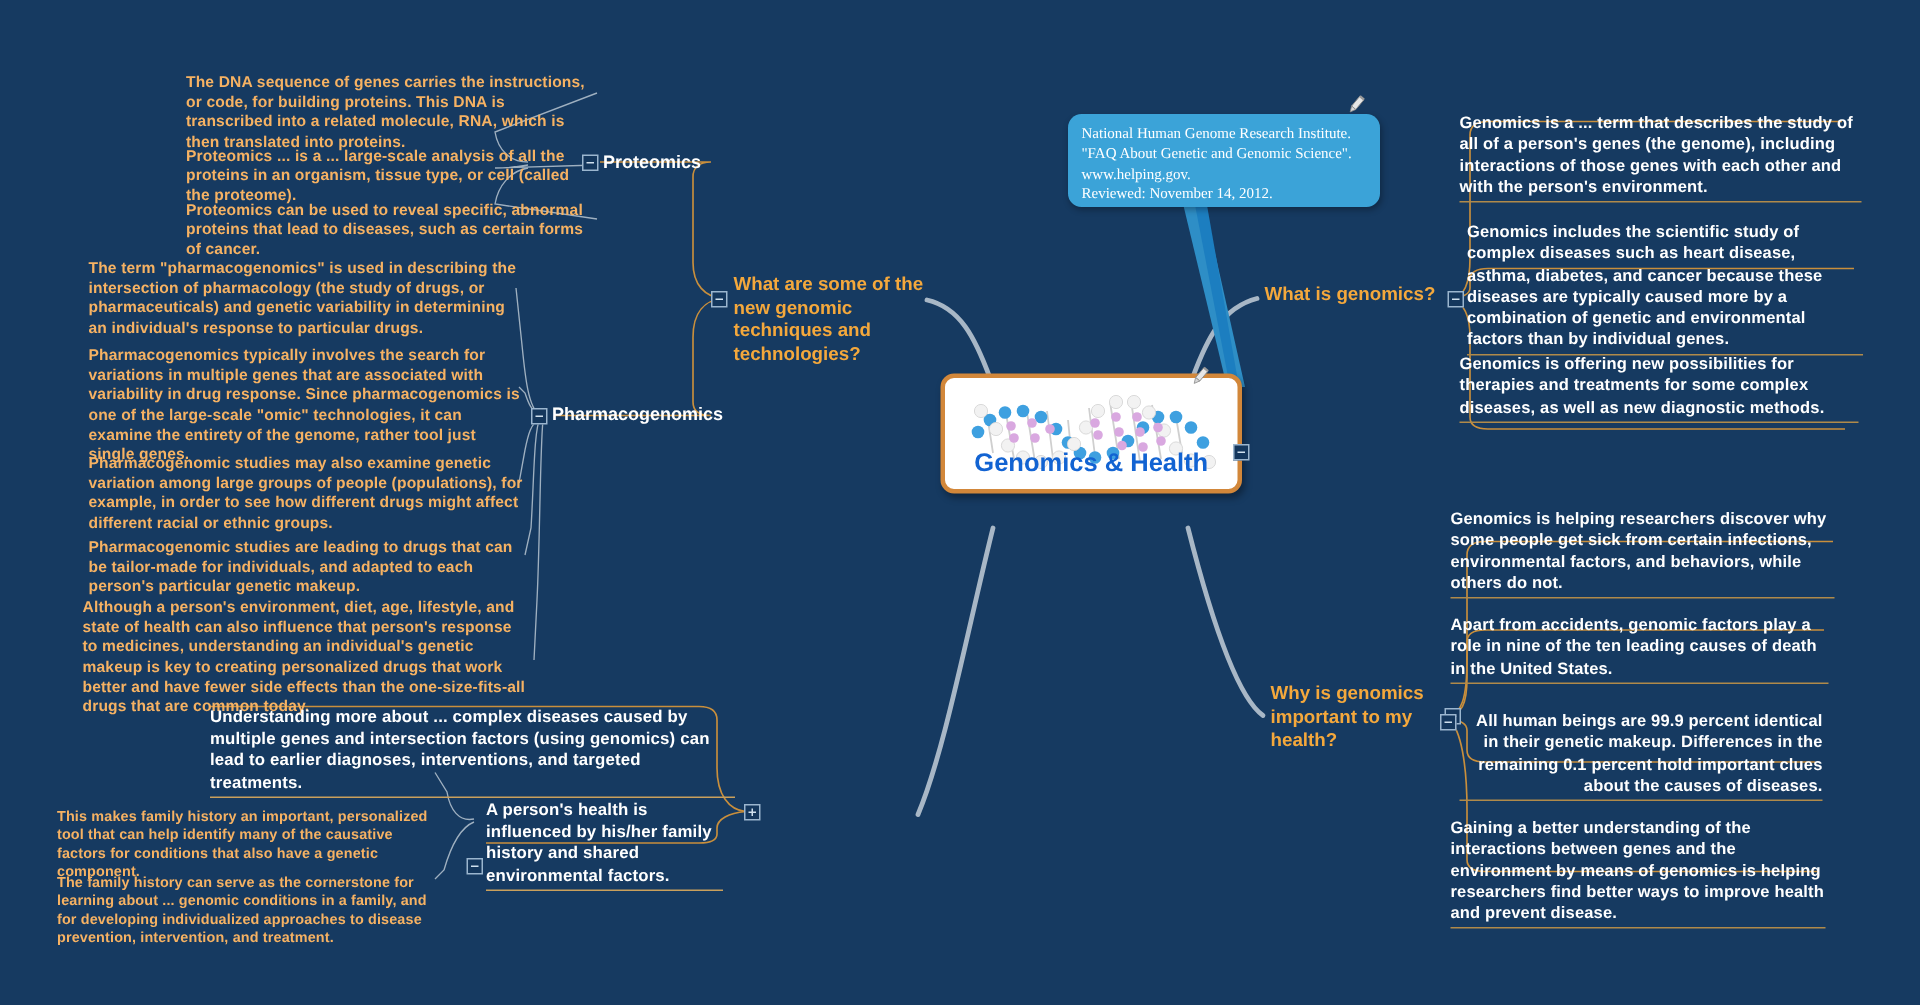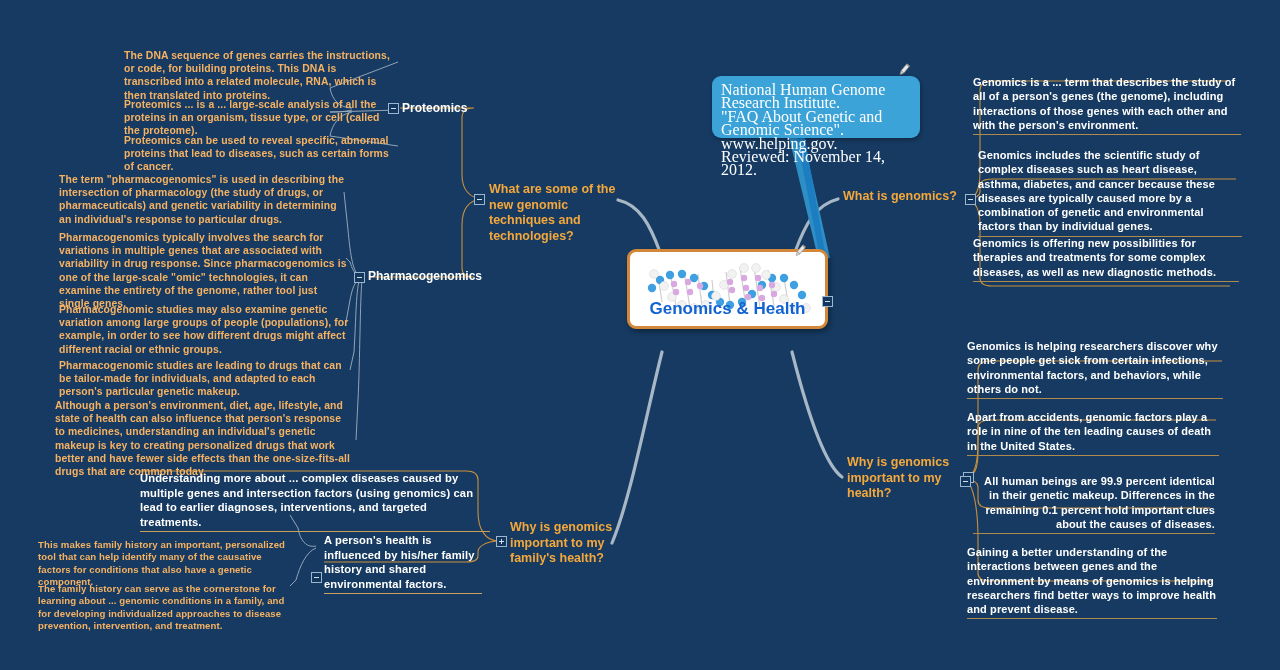--- a/index.html
+++ b/index.html
@@ -62,21 +62,21 @@
     font-size:17px;font-weight:bold;color:#1263d2;
   }
   #dnaimg{position:absolute;left:8px;top:6px;width:182px;height:66px;}
 
   
   #note{
     position:absolute;left:712px;top:76px;width:208px;height:62px;
     background:#3ba3d8;border-radius:9px;
     box-shadow:1px 2px 4px rgba(0,0,0,.3);
     font-family:"Liberation Serif", serif;
-    color:#ffffff;font-size:16px;line-height:13.4px;
+    color:#ffffff;font-size:10px;line-height:13.4px;
     padding:7px 9px;box-sizing:border-box;
   }
 
   
   .pencil{position:absolute;width:16px;height:16px;}
 </style>
 </head>
 <body>
 
 <div id="stage">
@@ -246,21 +246,20 @@
 
   <div class="sub-label" style="left:368px;top:269px;">Pharmacogenomics</div>
   <div class="collapse" style="left:354px;top:272px;"></div>
 
   <div class="node leaf" style="left:59px;top:173px;width:290px;">The term "pharmacogenomics" is used in describing the intersection of pharmacology (the study of drugs, or pharmaceuticals) and genetic variability in determining an individual's response to particular drugs.</div>
   <div class="node leaf" style="left:59px;top:231px;width:290px;">Pharmacogenomics typically involves the search for variations in multiple genes that are associated with variability in drug response. Since pharmacogenomics is one of the large-scale "omic" technologies, it can examine the entirety of the genome, rather tool just single genes.</div>
   <div class="node leaf" style="left:59px;top:303px;width:290px;">Pharmacogenomic studies may also examine genetic variation among large groups of people (populations), for example, in order to see how different drugs might affect different racial or ethnic groups.</div>
   <div class="node leaf" style="left:59px;top:359px;width:290px;">Pharmacogenomic studies are leading to drugs that can be tailor-made for individuals, and adapted to each person's particular genetic makeup.</div>
   <div class="node leaf" style="left:55px;top:399px;width:296px;">Although a person's environment, diet, age, lifestyle, and state of health can also influence that person's response to medicines, understanding an individual's genetic makeup is key to creating personalized drugs that work better and have fewer side effects than the one-size-fits-all drugs that are common today.</div>
 
-  <div class="branch-label" style="left:510px;top:520px;width:112px;">Why is genomics important to my family's health?</div>
   <div class="collapse plus" style="left:496px;top:536px;"></div>
 
   <div class="node leaf white ul-w" style="left:140px;top:471px;width:350px;font-size:11.2px;line-height:14.6px;">Understanding more about ... complex diseases caused by multiple genes and intersection factors (using genomics) can lead to earlier diagnoses, interventions, and targeted treatments.</div>
 
   <div class="node leaf white ul-w" style="left:324px;top:533px;width:158px;font-size:11.2px;line-height:14.6px;">A person's health is influenced by his/her family history and shared environmental factors.</div>
   <div class="collapse" style="left:311px;top:572px;"></div>
 
   <div class="node leaf small" style="left:38px;top:539px;width:248px;">This makes family history an important, personalized tool that can help identify many of the causative factors for conditions that also have a genetic component.</div>
   <div class="node leaf small" style="left:38px;top:583px;width:250px;">The family history can serve as the cornerstone for learning about ... genomic conditions in a family, and for developing individualized approaches to disease prevention, intervention, and treatment.</div>
 

